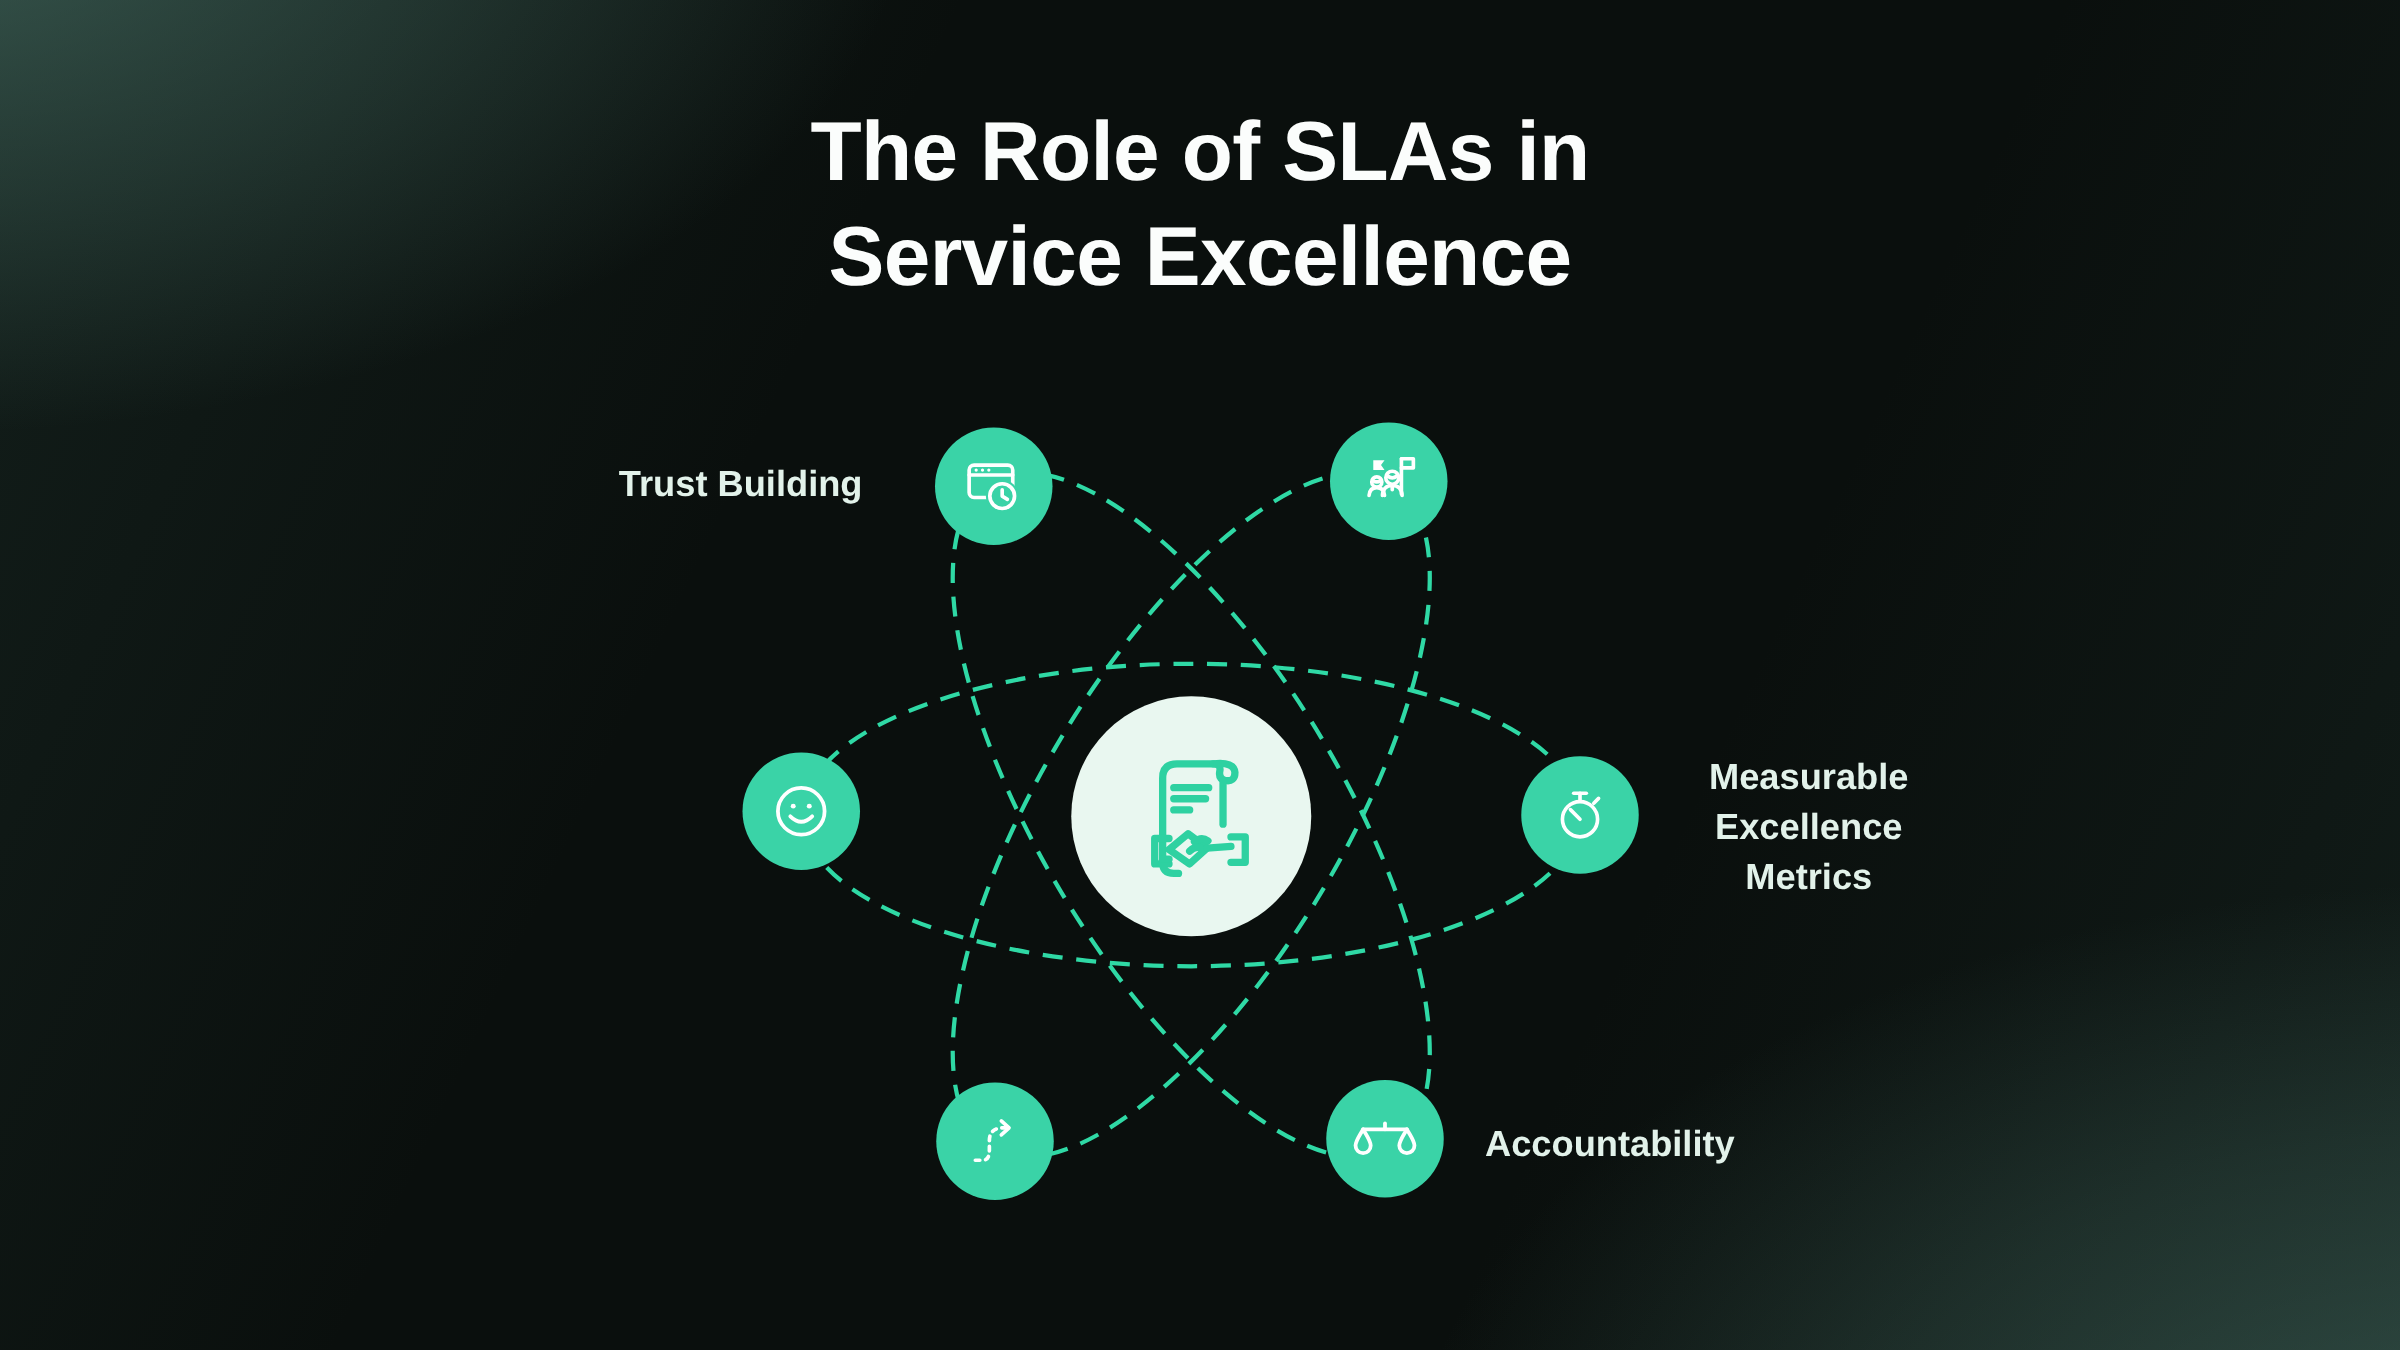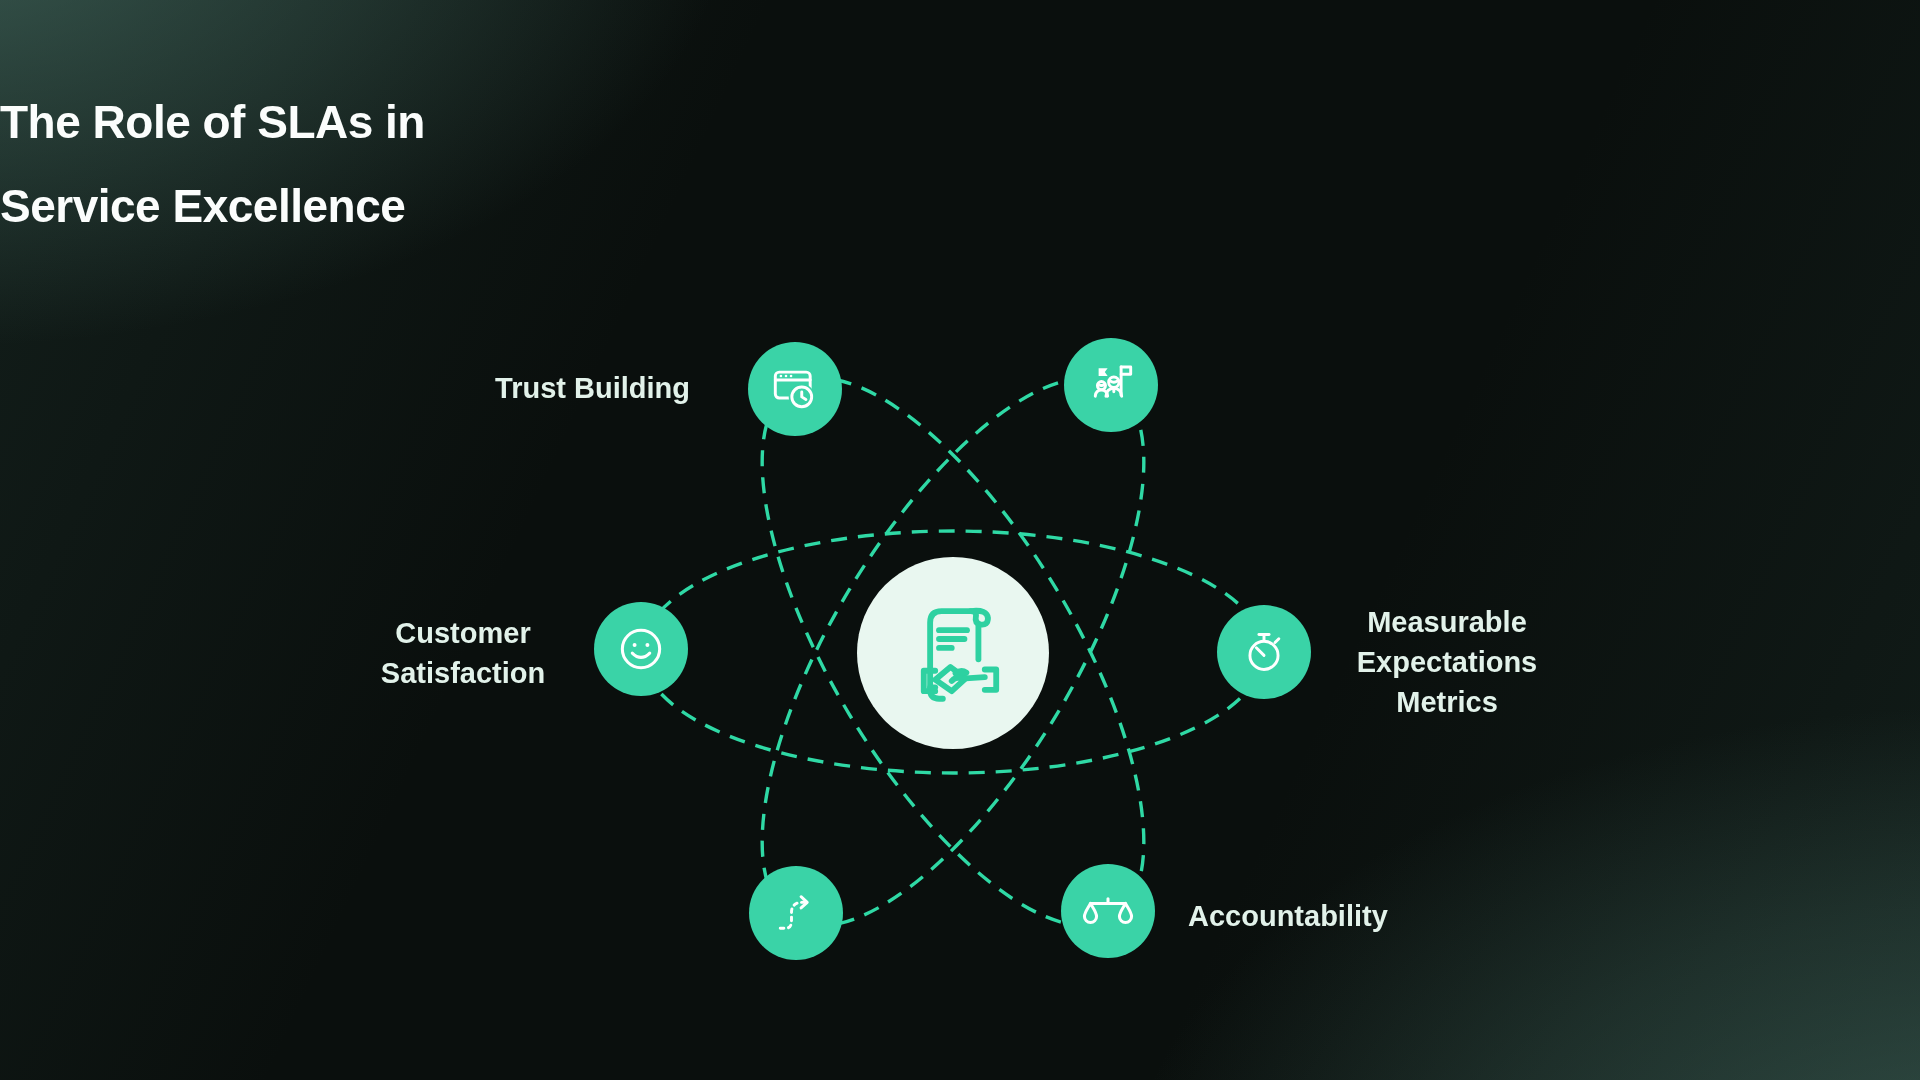--- a/index.html
+++ b/index.html
@@ -12,22 +12,22 @@
     position:relative;width:1920px;height:1080px;
     background:
       radial-gradient(1150px 620px at -4% -8%, rgba(80,124,112,0.62) 0%, rgba(80,124,112,0.28) 40%, rgba(80,124,112,0) 70%),
       radial-gradient(1250px 720px at 104% 112%, rgba(74,116,105,0.58) 0%, rgba(74,116,105,0.26) 42%, rgba(74,116,105,0) 70%),
       linear-gradient(115deg, rgba(52,90,80,0.20) 0%, rgba(10,15,13,0) 32%),
       linear-gradient(295deg, rgba(52,90,80,0.18) 0%, rgba(10,15,13,0) 32%),
       #0a0f0d;
   }
   .title{
     position:absolute;left:0;right:0;top:80px;
-    text-align:left;color:#fbfdfc;
-    font-size:46px;line-height:84px;font-weight:700;letter-spacing:-0.5px;
+    text-align:center;color:#fbfdfc;
+    font-size:67px;line-height:84px;font-weight:700;letter-spacing:-0.5px;
     white-space:pre-line;
   }
   .orbits{position:absolute;left:0;top:0;z-index:1;}
   .orbits ellipse{fill:none;stroke:#2fd9a5;stroke-width:3.4;stroke-dasharray:16 11;}
   .hub{
     position:absolute;left:857px;top:557px;width:192px;height:192px;border-radius:50%;
     background:#e9f7f0;z-index:3;display:flex;align-items:center;justify-content:center;
   }
   .node{
     position:absolute;width:94px;height:94px;border-radius:50%;
@@ -124,36 +124,34 @@
   <div class="node node-l">
     <svg width="56" height="56" viewBox="0 0 48 48">
       <g class="icon-stroke" stroke-width="2.4">
         <circle cx="24" cy="24" r="16"></circle>
         <path d="M16.5,27.5 Q24,35 31.5,27.5"></path>
       </g>
       <circle cx="18.5" cy="20.5" r="1.7" fill="#ffffff"></circle>
       <circle cx="29.5" cy="20.5" r="1.7" fill="#ffffff"></circle>
     </svg>
   </div>
-  <div class="label label-l">Customer
-Satisfaction</div>
 
   <div class="node node-r">
     <svg width="54" height="54" viewBox="0 0 48 48">
       <g class="icon-stroke">
         <line x1="19.5" y1="8.5" x2="28.5" y2="8.5"></line>
         <line x1="24" y1="8.5" x2="24" y2="14"></line>
         <line x1="33.8" y1="15.6" x2="37.2" y2="12.2"></line>
         <circle cx="24" cy="27" r="12.5"></circle>
         <line x1="24" y1="27" x2="17.2" y2="20.2"></line>
       </g>
     </svg>
   </div>
   <div class="label label-r">Measurable
-Expectations
+Excellence
 Metrics</div>
 
   <div class="node node-bl">
     <svg width="54" height="54" viewBox="0 0 48 48">
       <path d="M10,37.5 L15,37.5 C20,37.5 20,33 20,29 L20,23.5 C20,17 24,14.5 30,14.5 L32.5,14.5" fill="none" stroke="#ffffff" stroke-width="2.6" stroke-linecap="round" stroke-dasharray="3.2 4"></path>
       <polyline points="28.5,9.5 34,14.5 28.5,19.5" fill="none" stroke="#ffffff" stroke-width="2.6" stroke-linecap="round" stroke-linejoin="round"></polyline>
     </svg>
   </div>
 
   <div class="node node-br">

